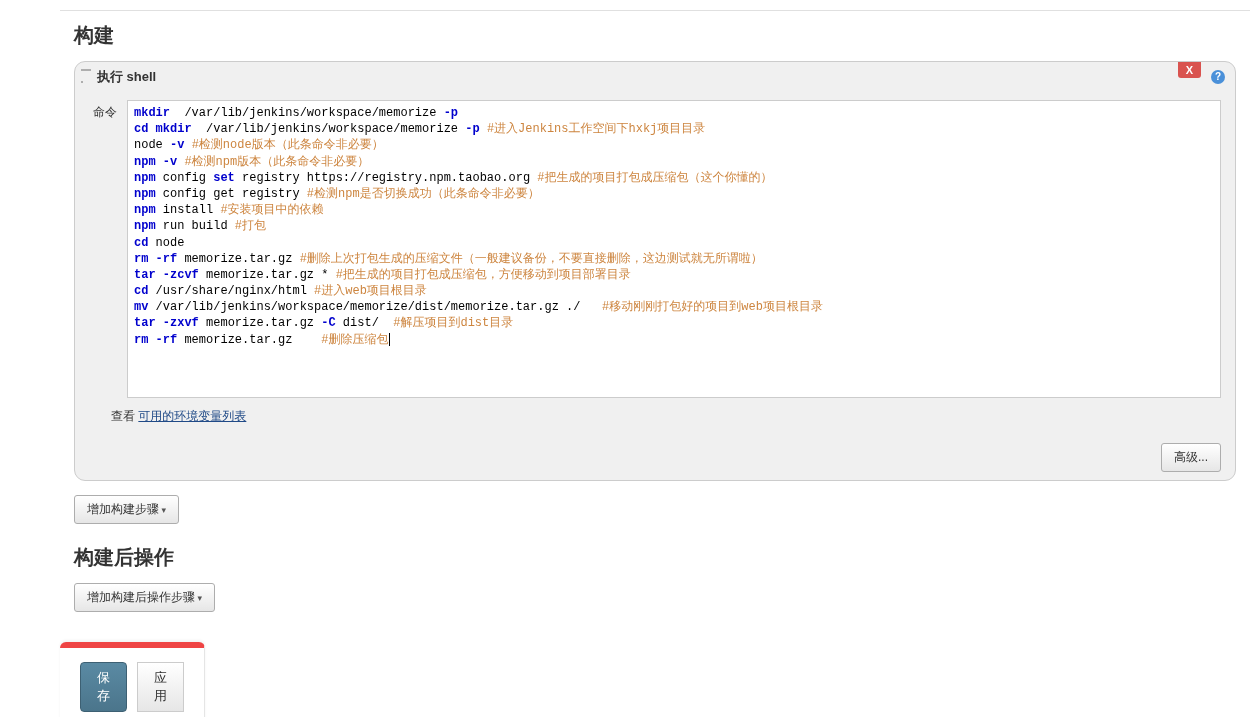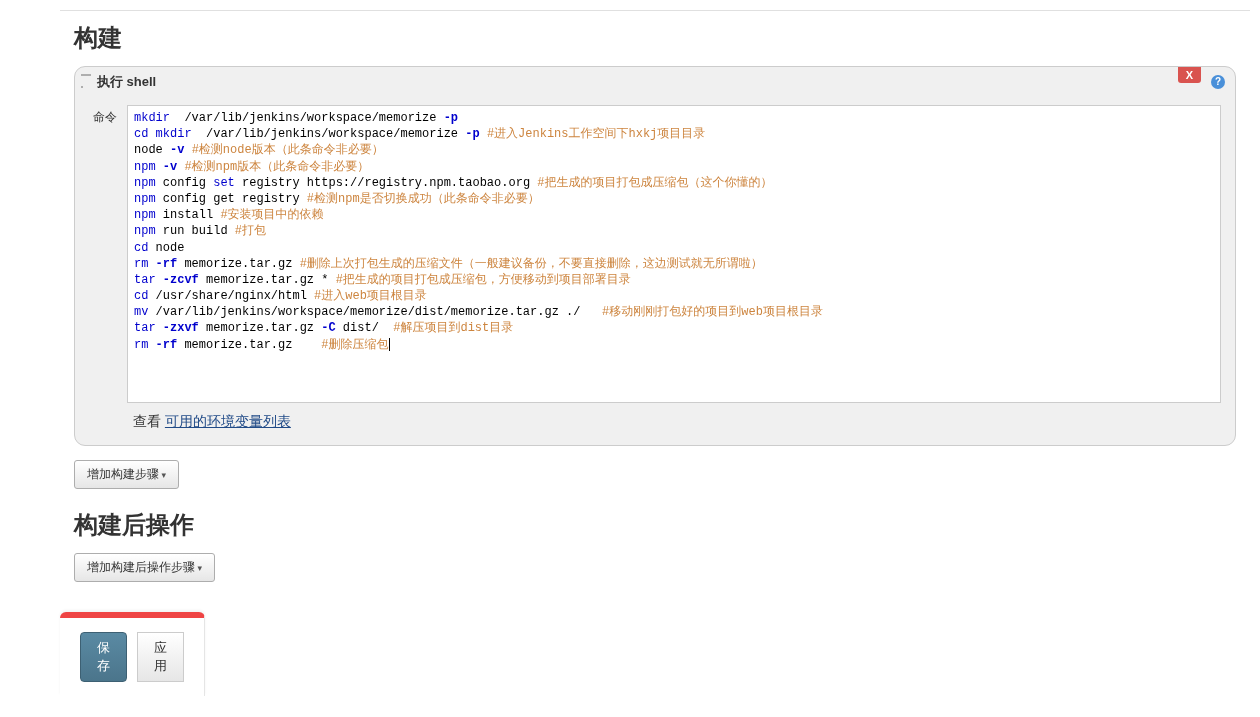--- a/index.html
+++ b/index.html
@@ -8,21 +8,21 @@
       font-size: 13px;
       color: #333;
       background: #fff;
     }
     .page-container {
       margin-left: 60px;
       margin-right: 10px;
       padding-top: 10px;
     }
     .section-header {
-      font-size: 24px;
+      font-size: 20px;
       font-weight: bold;
       margin-bottom: 12px;
       padding-left: 14px;
     }
     .build-section {
       margin-bottom: 20px;
     }
     .step-container {
       border: 1px solid #ccc;
       background: #f0f0f0;
@@ -106,36 +106,36 @@
       background: #fff;
       border: 1px solid #ccc;
       font-family: "Courier New", monospace;
       font-size: 12px;
       line-height: 1.35;
       padding: 4px 6px;
       height: 298px;
       overflow: auto;
       white-space: pre;
     }
-    .code-editor .kw { color: #0000cd; font-weight: normal; }
+    .code-editor .kw { color: #0000cd; font-weight: bold; }
     .code-editor .dash { color: #0000cd; font-weight: bold; }
     .code-editor .cmt { color: #cd853f; }
     .code-editor .plain { color: #000; }
     .code-editor .cursor {
       display: inline-block;
       width: 1px;
       height: 13px;
       background: #000;
       vertical-align: middle;
       margin-left: 1px;
     }
     .env-link-row {
       margin-top: 10px;
-      margin-left: 44px;
-      font-size: 14px;
+      margin-left: 22px;
+      font-size: 12px;
       color: #333;
     }
     .env-link-row a {
       color: #204a87;
       text-decoration: underline;
     }
     .advanced-row {
       text-align: right;
       padding: 4px 14px 8px 0;
     }
@@ -240,20 +240,23 @@
 <span class="kw">tar</span><span class="plain"> </span><span class="dash">-zxvf</span><span class="plain"> memorize.tar.gz </span><span class="dash">-C</span><span class="plain"> dist/  </span><span class="cmt">#解压项目到dist目录</span>
 <span class="kw">rm</span><span class="plain"> </span><span class="dash">-rf</span><span class="plain"> memorize.tar.gz    </span><span class="cmt">#删除压缩包</span><span class="cursor"></span>
 </div>
         </div>
 
         <div class="env-link-row">
           <span>查看 </span><a href="#">可用的环境变量列表</a>
         </div>
       </div>
 
+      <div class="advanced-row">
+        <button class="btn">高级...</button>
+      </div>
     </div>
 
     <div class="dropdown-wrap">
       <button class="btn btn-dropdown">增加构建步骤</button>
     </div>
   </div>
 
   <div class="build-section">
     <div class="section-header">构建后操作</div>
     <div class="dropdown-wrap">

